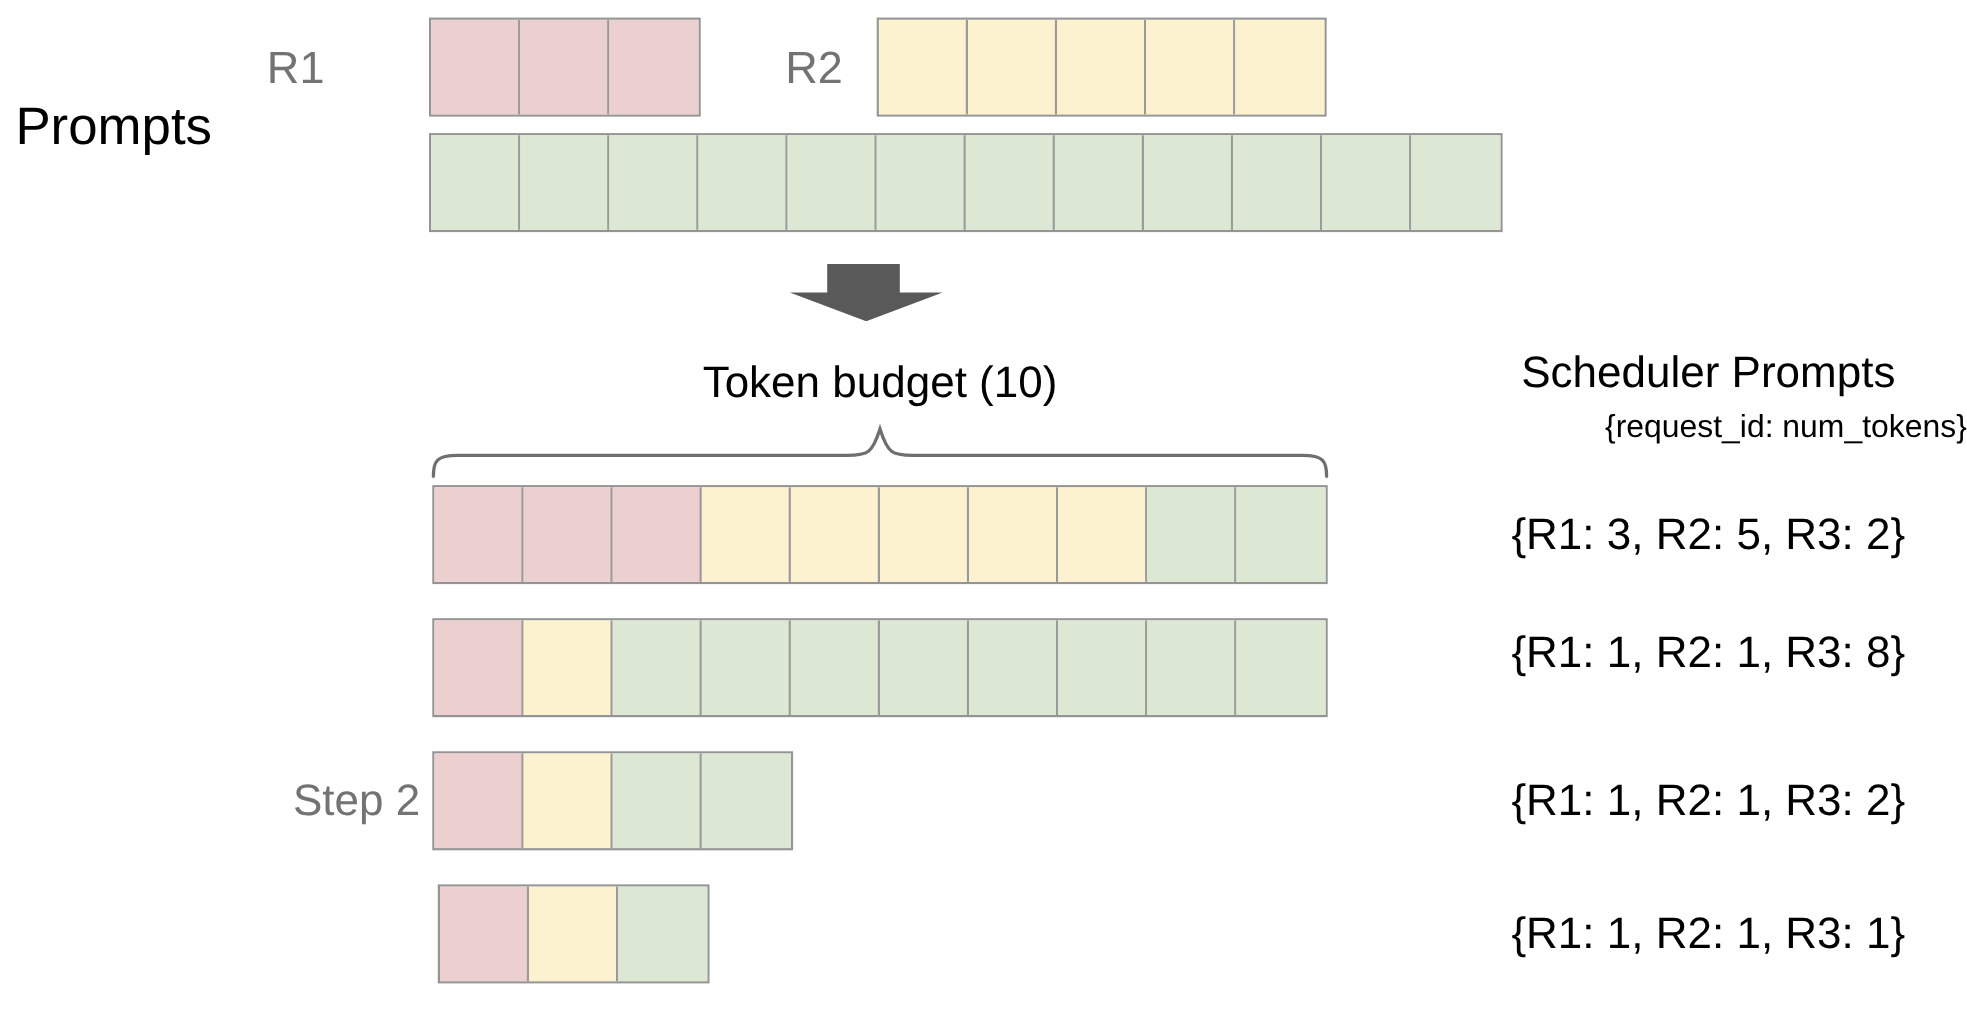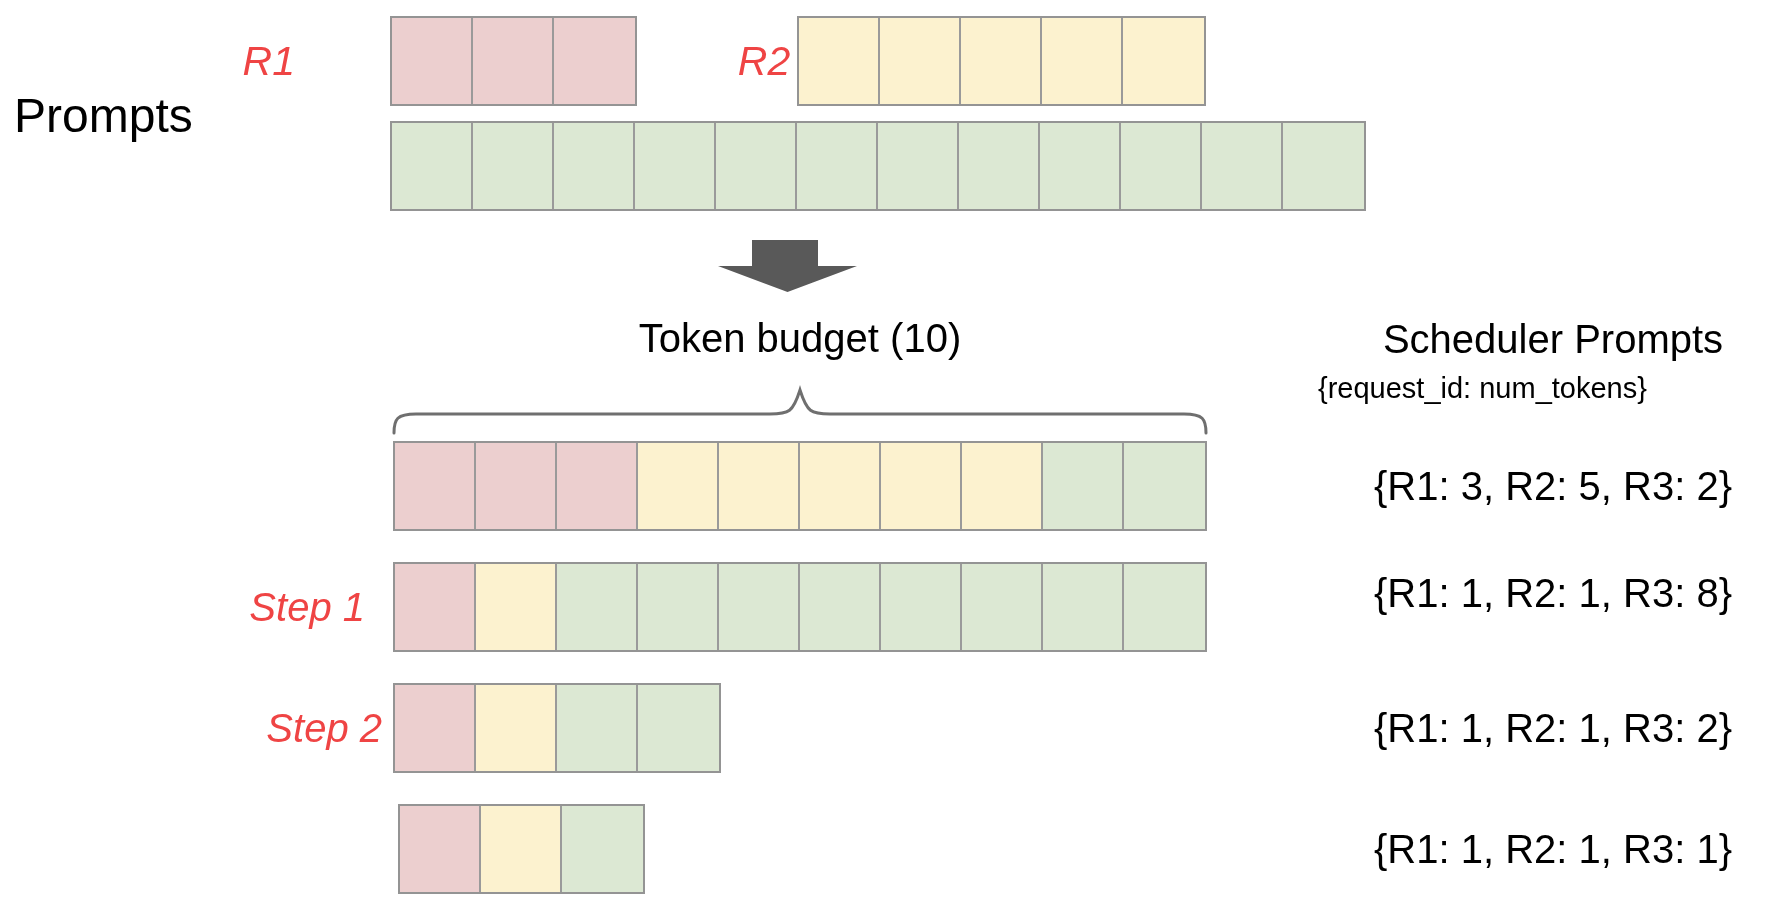--- a/index.html
+++ b/index.html
@@ -12,23 +12,22 @@
     background: #ffffff;
     overflow: hidden;
   }
   .abs { position: absolute; }
   .row-label {
     position: absolute;
     display: flex;
     align-items: center;
     justify-content: flex-end;
     font-size: 41px;
-    color: #ef4444;
+    color: #737373;
     white-space: nowrap;
-    font-style: italic;
   }
   .row-label.center { justify-content: center; }
   .cell-row {
     position: absolute;
     display: flex;
     height: 90px;
     border: 2px solid #949494;
     background: #fff;
   }
   .cell {
@@ -52,41 +51,41 @@
     height: 90px;
     display: flex;
     align-items: center;
     justify-content: center;
     font-size: 40px;
     color: #000;
     white-space: nowrap;
   }
   .subtitle {
     position: absolute;
-    text-align: left;
+    text-align: right;
     font-size: 29px;
     color: #000;
     white-space: nowrap;
   }
 </style>
 </head>
 <body>
 
 <div id="canvas">
 
   <div class="abs" style="left:14px; top:88px; font-size:48px;">Prompts</div>
 
   <div class="row-label" style="left:210px; top:16px; width:85px; height:90px;">R1</div>
   <div class="cell-row" style="left:390px; top:16px;">
       <div class="cell" style="background: rgb(236, 207, 207); border-right-color: rgb(154, 154, 154);"></div>
       <div class="cell" style="background: rgb(236, 207, 207); border-right-color: rgb(154, 154, 154);"></div>
       <div class="cell" style="background: rgb(236, 207, 207); border-right-color: rgb(154, 154, 154);"></div>
     </div>
 
-  <div class="row-label center" style="left:724px; top:16px; width:80px; height:90px;">R2</div>
+  <div class="row-label center" style="left:700px; top:16px; width:80px; height:90px;">R2</div>
   <div class="cell-row" style="left:797px; top:16px;">
       <div class="cell" style="background: rgb(252, 242, 207); border-right-color: rgb(154, 154, 154);"></div>
       <div class="cell" style="background: rgb(252, 242, 207); border-right-color: rgb(154, 154, 154);"></div>
       <div class="cell" style="background: rgb(252, 242, 207); border-right-color: rgb(154, 154, 154);"></div>
       <div class="cell" style="background: rgb(252, 242, 207); border-right-color: rgb(154, 154, 154);"></div>
       <div class="cell" style="background: rgb(252, 242, 207); border-right-color: rgb(154, 154, 154);"></div>
     </div>
 
   <div class="cell-row" style="left:390px; top:121px;">
       <div class="cell" style="background: rgb(220, 232, 211); border-right-color: rgb(154, 154, 154);"></div>
@@ -100,21 +99,21 @@
       <div class="cell" style="background: rgb(220, 232, 211); border-right-color: rgb(154, 154, 154);"></div>
       <div class="cell" style="background: rgb(220, 232, 211); border-right-color: rgb(154, 154, 154);"></div>
       <div class="cell" style="background: rgb(220, 232, 211); border-right-color: rgb(154, 154, 154);"></div>
       <div class="cell" style="background: rgb(220, 232, 211); border-right-color: rgb(154, 154, 154);"></div>
     </div>
 
   <svg class="abs" style="left:718px; top:240px;" width="139" height="52" viewBox="0 0 139 52">
     <polygon points="34,0 100,0 100,26 139,26 69.5,52 0,26 34,26" fill="#595959"></polygon>
   </svg>
 
-  <div class="section-title" style="left:450px; top:316px; width:700px;">Token budget (10)</div>
+  <div class="section-title" style="left:450px; top:326px; width:700px;">Token budget (10)</div>
 
   <svg class="abs" style="left:390px; top:383px;" width="820" height="52" viewBox="0 0 820 52">
     <path d="M 4 50 C 4 36, 7 31, 26 31 L 380 31 C 399 31, 403 29, 410 7 C 417 29, 421 31, 440 31 L 794 31 C 813 31, 816 36, 816 50" fill="none" stroke-width="3" stroke-linecap="round" stroke="#6f6f6f"></path>
   </svg>
 
   <div class="section-title" style="left:1318px; top:317px; width:470px;">Scheduler Prompts</div>
   <div class="subtitle" style="left:1318px; top:372px; width:470px;">{request_id: num_tokens}</div>
 
   <div class="cell-row" style="left:393px; top:441px;">
       <div class="cell" style="background: rgb(236, 207, 207); border-right-color: rgb(154, 154, 154);"></div>
@@ -123,21 +122,20 @@
       <div class="cell" style="background: rgb(252, 242, 207); border-right-color: rgb(154, 154, 154);"></div>
       <div class="cell" style="background: rgb(252, 242, 207); border-right-color: rgb(154, 154, 154);"></div>
       <div class="cell" style="background: rgb(252, 242, 207); border-right-color: rgb(154, 154, 154);"></div>
       <div class="cell" style="background: rgb(252, 242, 207); border-right-color: rgb(154, 154, 154);"></div>
       <div class="cell" style="background: rgb(252, 242, 207); border-right-color: rgb(154, 154, 154);"></div>
       <div class="cell" style="background: rgb(220, 232, 211); border-right-color: rgb(154, 154, 154);"></div>
       <div class="cell" style="background: rgb(220, 232, 211); border-right-color: rgb(154, 154, 154);"></div>
     </div>
   <div class="sched-line" style="top:441px;">{R1: 3, R2: 5, R3: 2}</div>
 
-  <div class="row-label" style="left:160px; top:562px; width:205px; height:90px; font-size:40px;">Step 1</div>
   <div class="cell-row" style="left:393px; top:562px;">
       <div class="cell" style="background: rgb(236, 207, 207); border-right-color: rgb(154, 154, 154);"></div>
       <div class="cell" style="background: rgb(252, 242, 207); border-right-color: rgb(154, 154, 154);"></div>
       <div class="cell" style="background: rgb(220, 232, 211); border-right-color: rgb(154, 154, 154);"></div>
       <div class="cell" style="background: rgb(220, 232, 211); border-right-color: rgb(154, 154, 154);"></div>
       <div class="cell" style="background: rgb(220, 232, 211); border-right-color: rgb(154, 154, 154);"></div>
       <div class="cell" style="background: rgb(220, 232, 211); border-right-color: rgb(154, 154, 154);"></div>
       <div class="cell" style="background: rgb(220, 232, 211); border-right-color: rgb(154, 154, 154);"></div>
       <div class="cell" style="background: rgb(220, 232, 211); border-right-color: rgb(154, 154, 154);"></div>
       <div class="cell" style="background: rgb(220, 232, 211); border-right-color: rgb(154, 154, 154);"></div>

